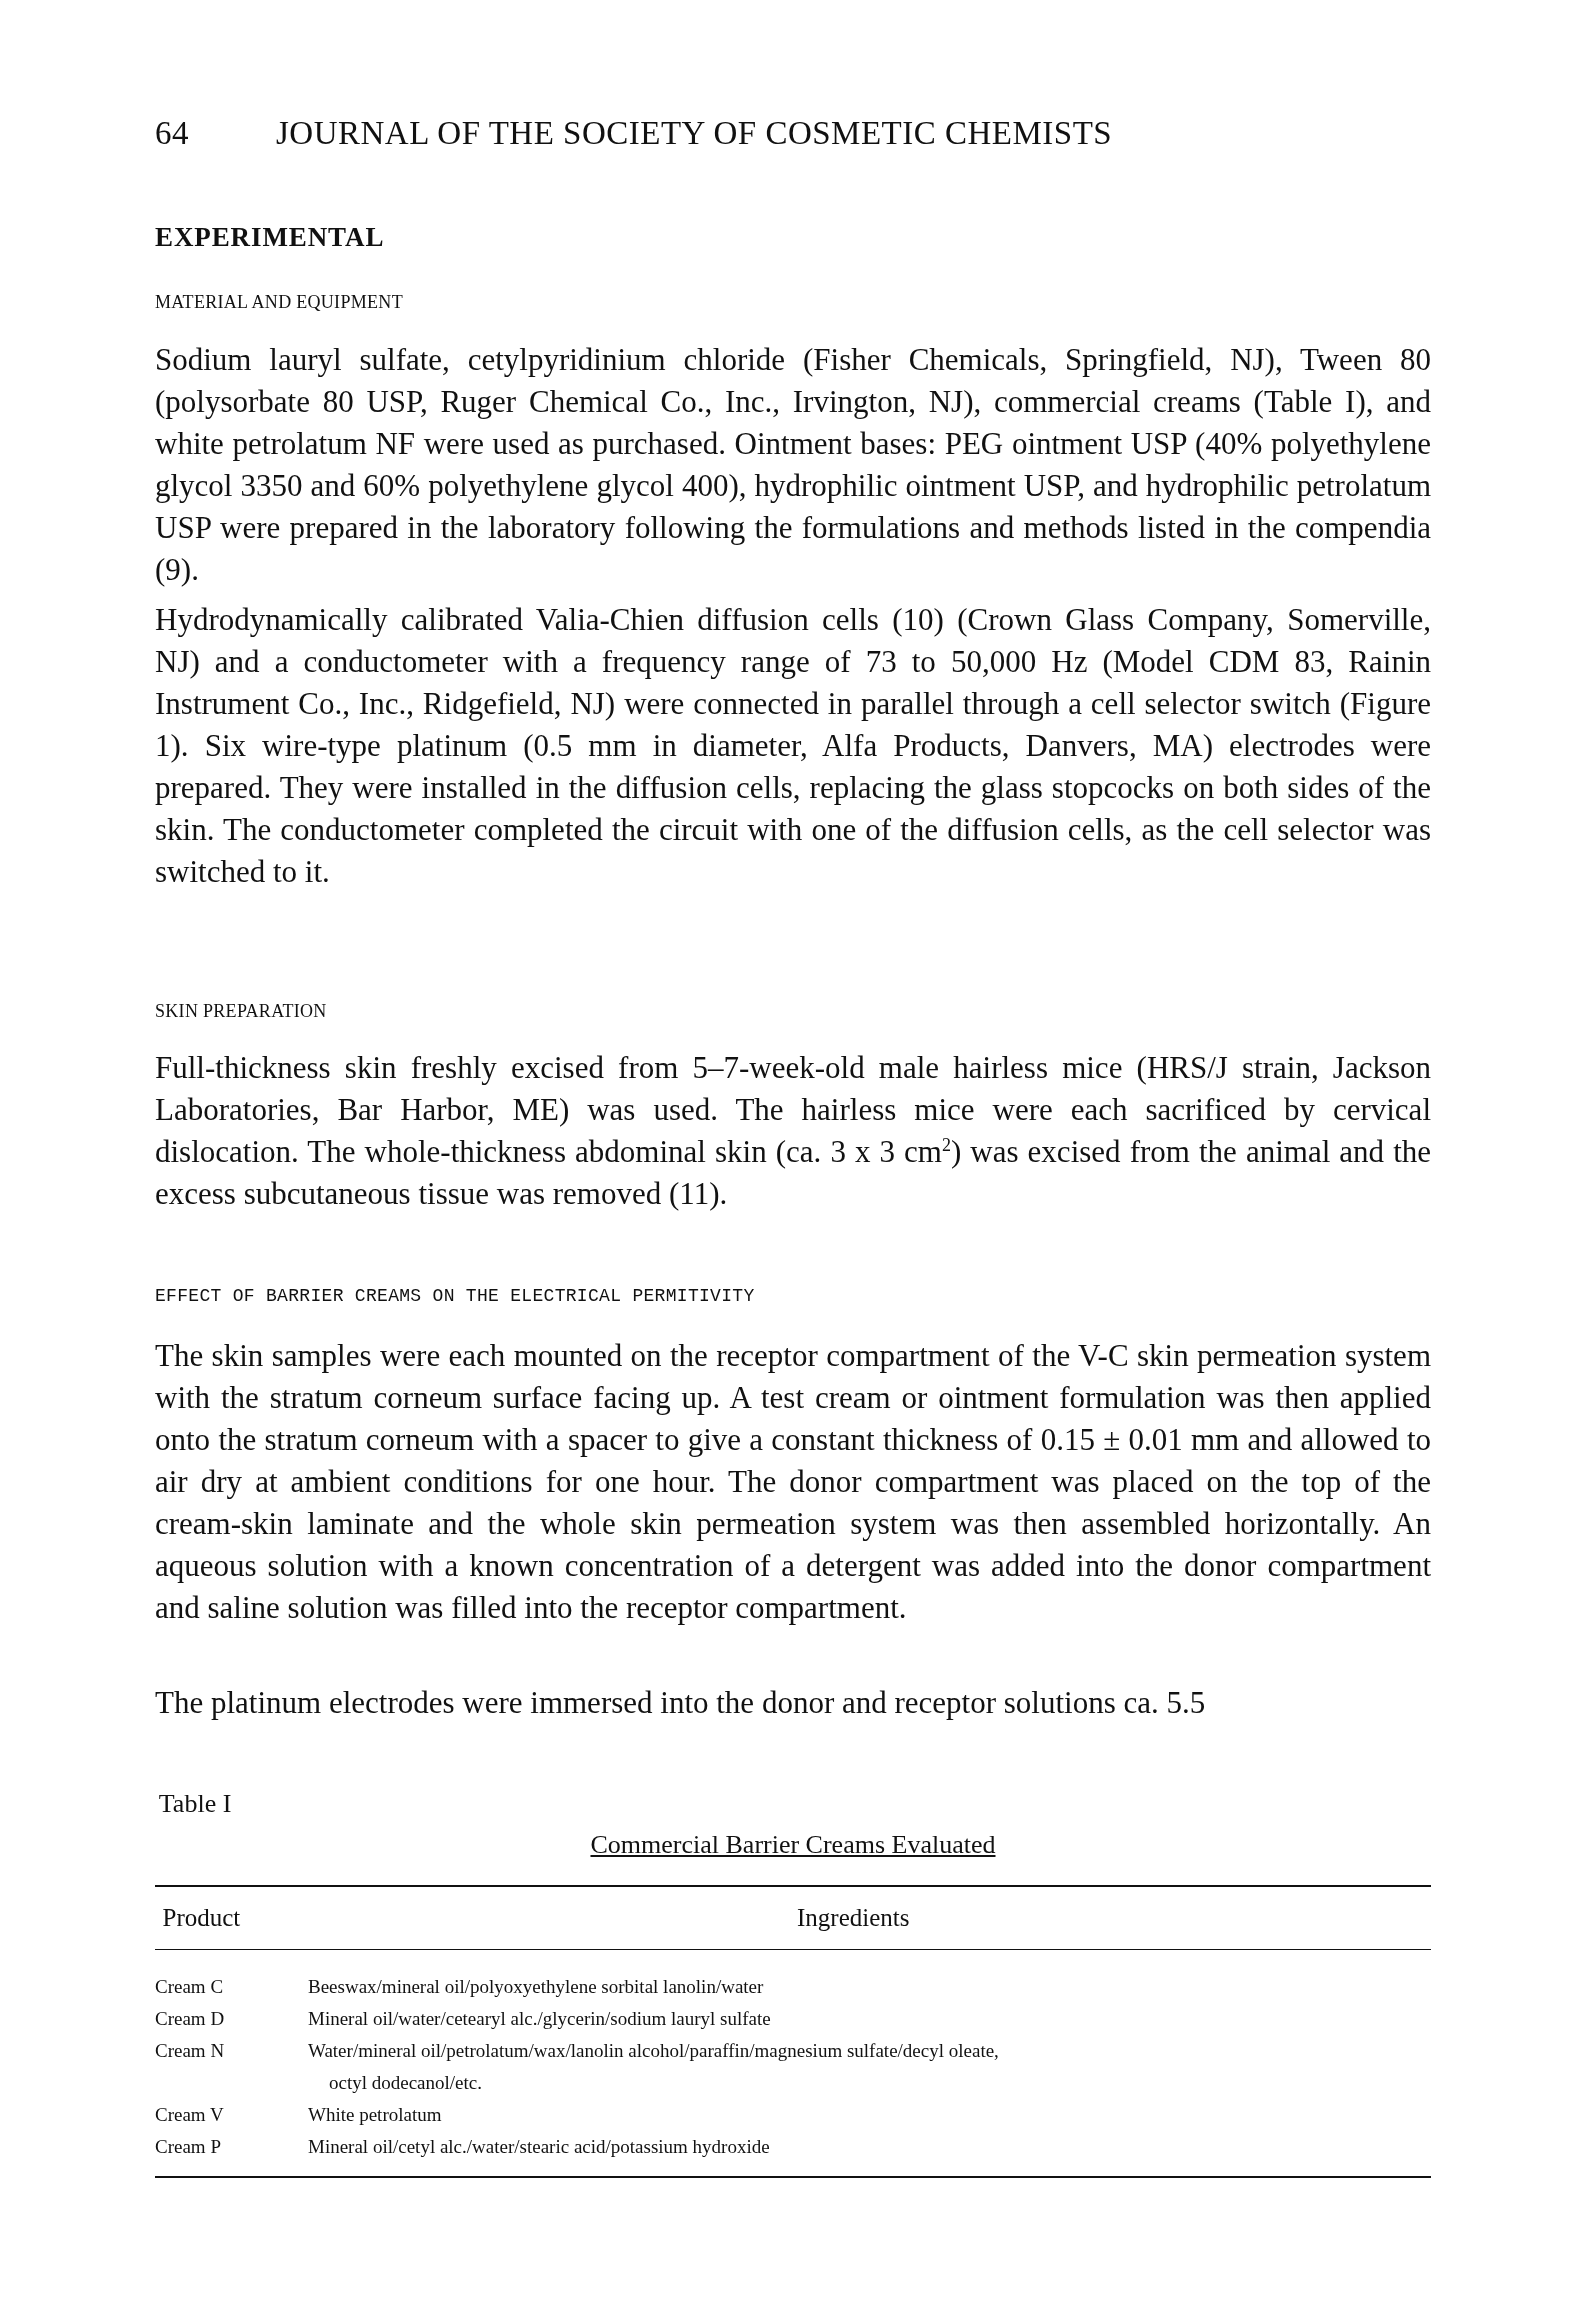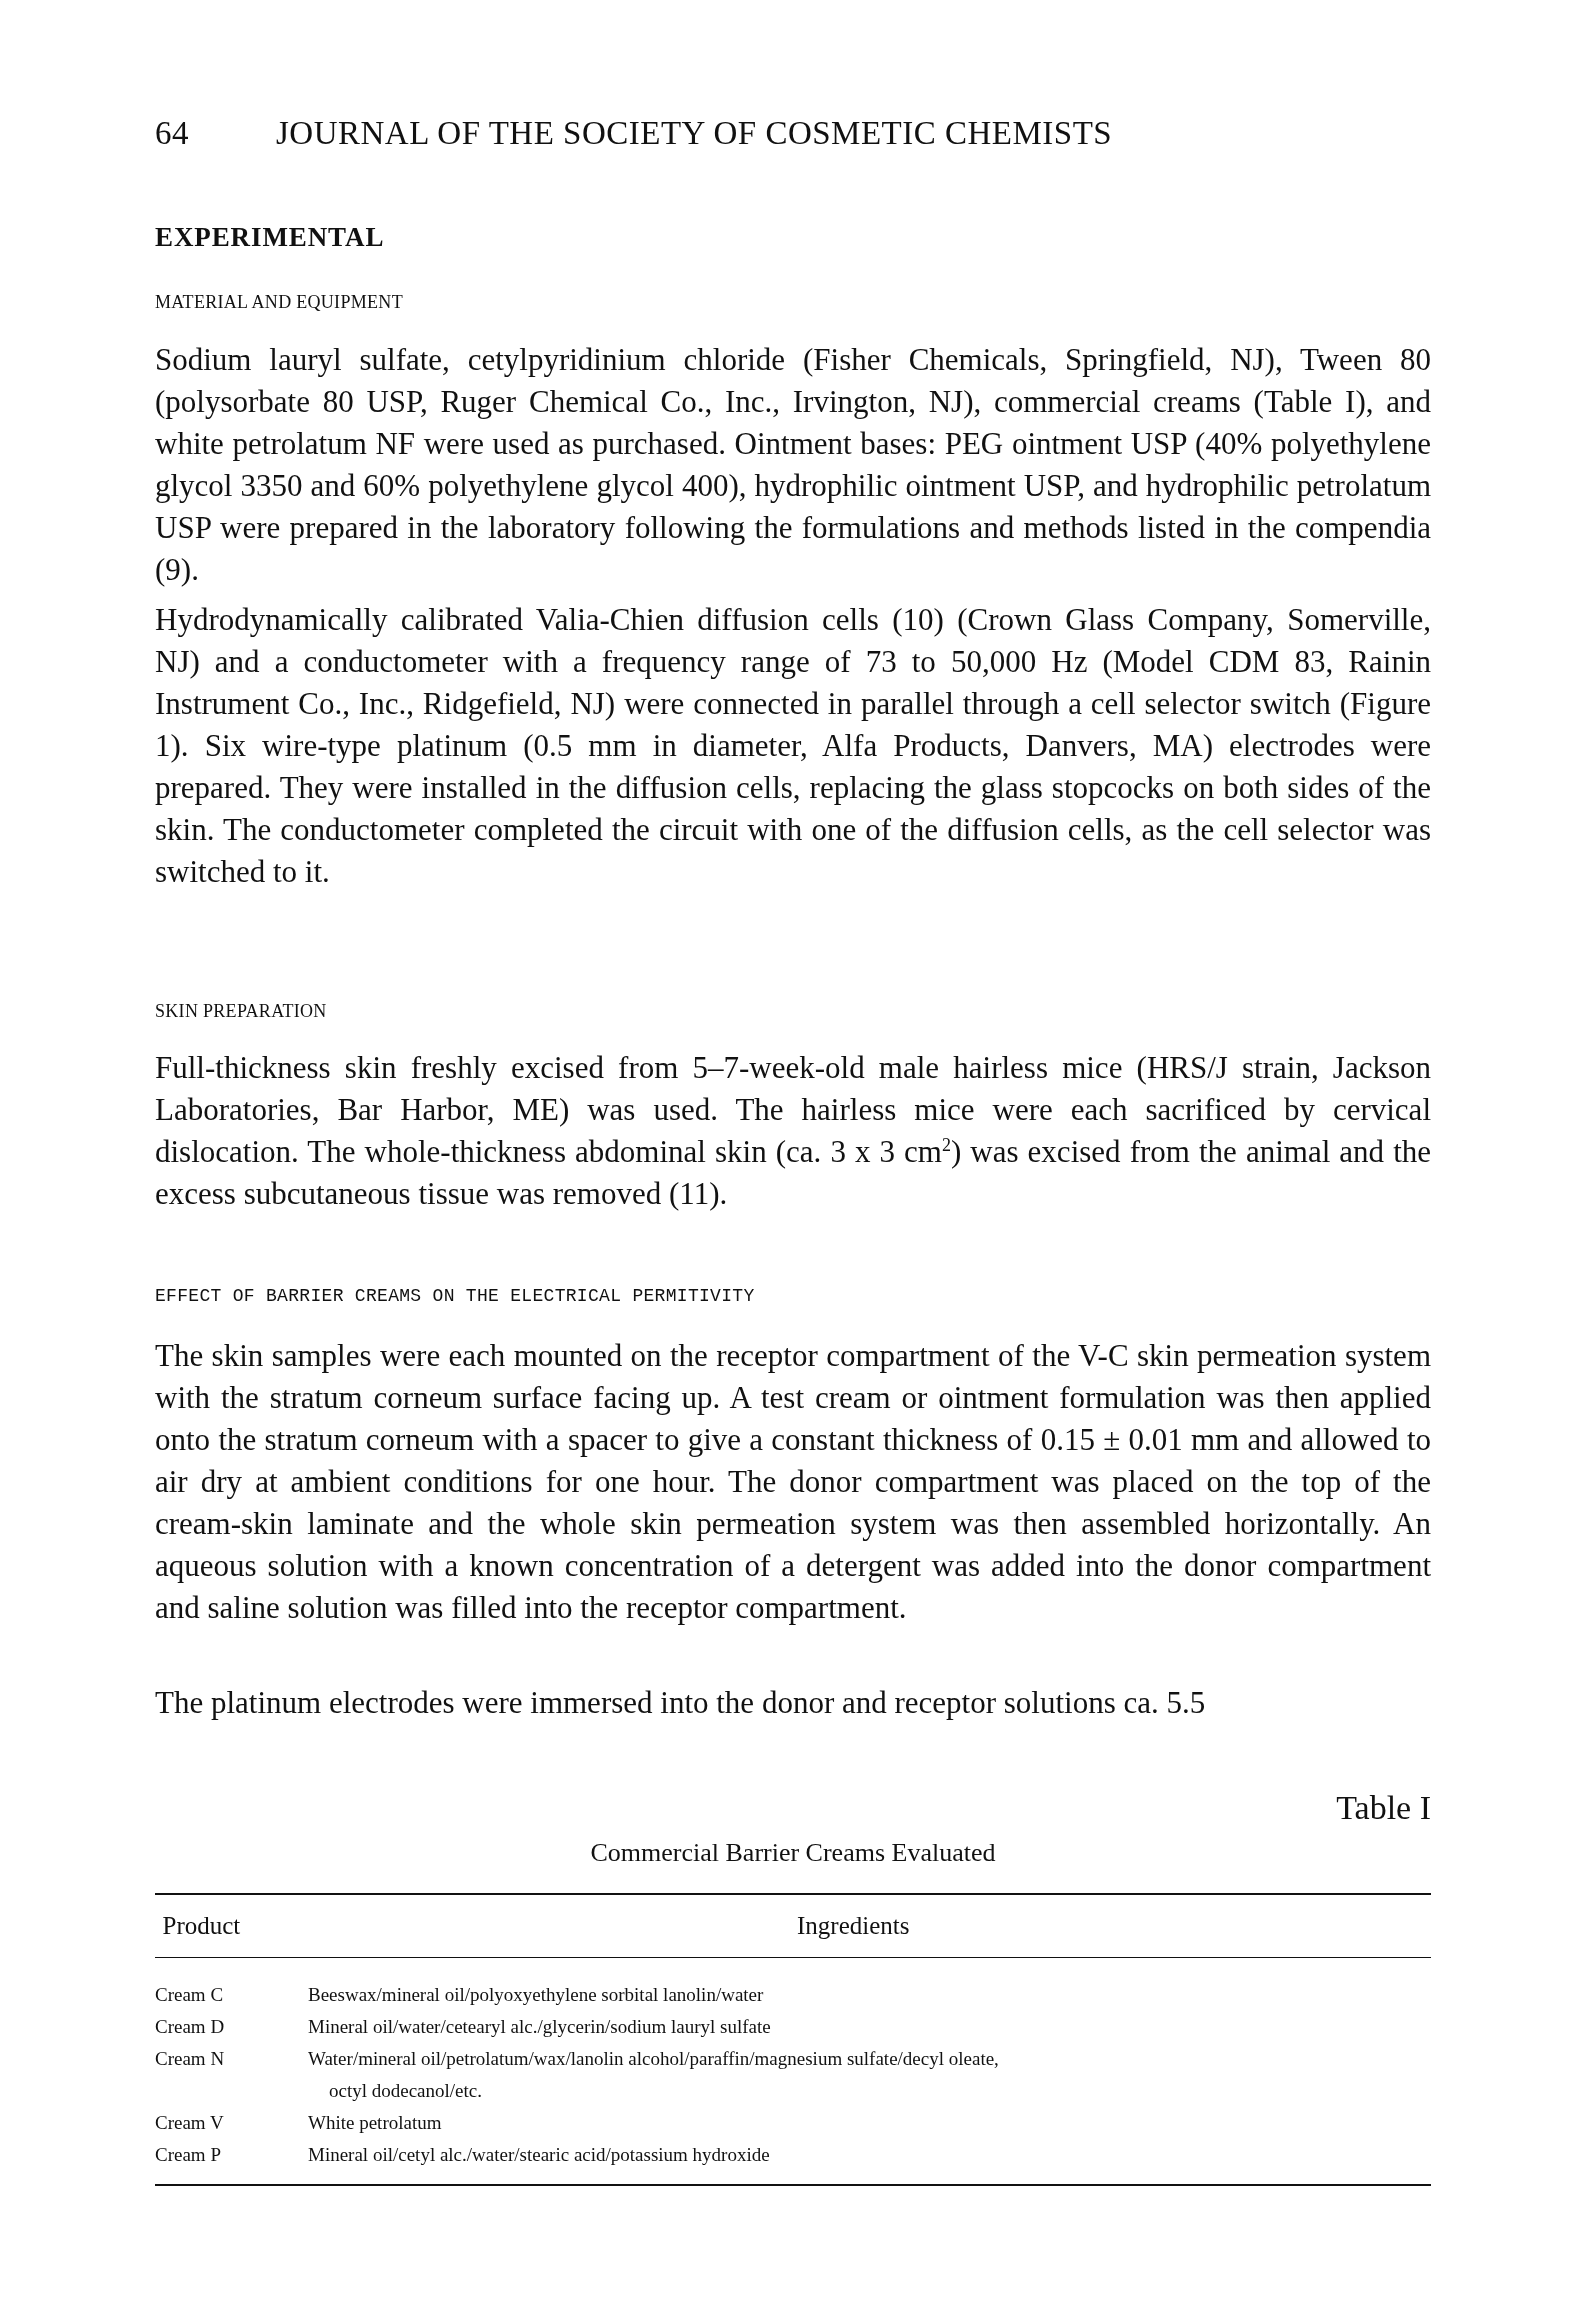--- a/index.html
+++ b/index.html
@@ -7,22 +7,22 @@
          font-family: "Liberation Serif", "DejaVu Serif", serif; color: #111; }
   .page { position: absolute; left: 155px; top: 0; width: 1276px; }
   .running-head { position: absolute; top: 115px; left: 0; width: 1276px; font-size: 33px; letter-spacing: 0.5px; }
   .running-head .pg { position: absolute; left: 0; }
   .running-head .jt { position: absolute; left: 121px; }
   .h1 { position: absolute; top: 222px; left: 0; font-size: 27px; font-weight: bold; letter-spacing: 0.9px; }
   .h2 { position: absolute; left: 0; font-size: 18px; letter-spacing: 0.3px; }
   .para { position: absolute; left: 0; width: 1276px; font-size: 31px; line-height: 42px; text-align: justify; margin: 0; }
   .para sup { font-size: 18px; line-height: 0; }
   .table-block { position: absolute; left: 0; top: 1789px; width: 1276px; }
-  .tcap1 { text-align: right; font-size: 34px; padding-left: 3.8px; }
-  .tcap2 { text-align: center; font-size: 26px; margin-top: 11.3px; }
+  .tcap1 { text-align: left; font-size: 26px; padding-left: 3.8px; }
+  .tcap2 { text-align: center; font-size: 26px; margin-top: 11.3px; text-decoration: underline; }
   .rule-thick { border-top: 2.8px solid #111; }
   .rule-thin { border-top: 1.9px solid #111; }
   .thead { display: flex; font-size: 25px; height: 62px; align-items: center; }
   .thead .c1 { width: 151px; padding-left: 7.5px; }
   .thead .c2 { flex: 1; text-align: center; padding-right: 38px; }
   .trows { padding: 21px 0 13px 0; }
   .trow { display: flex; font-size: 19px; line-height: 32px; }
   .trow .c1 { width: 153px; flex: 0 0 153px; }
   .trow .c2 { flex: 1; }
   .trow .cont { padding-left: 21px; display: block; }

